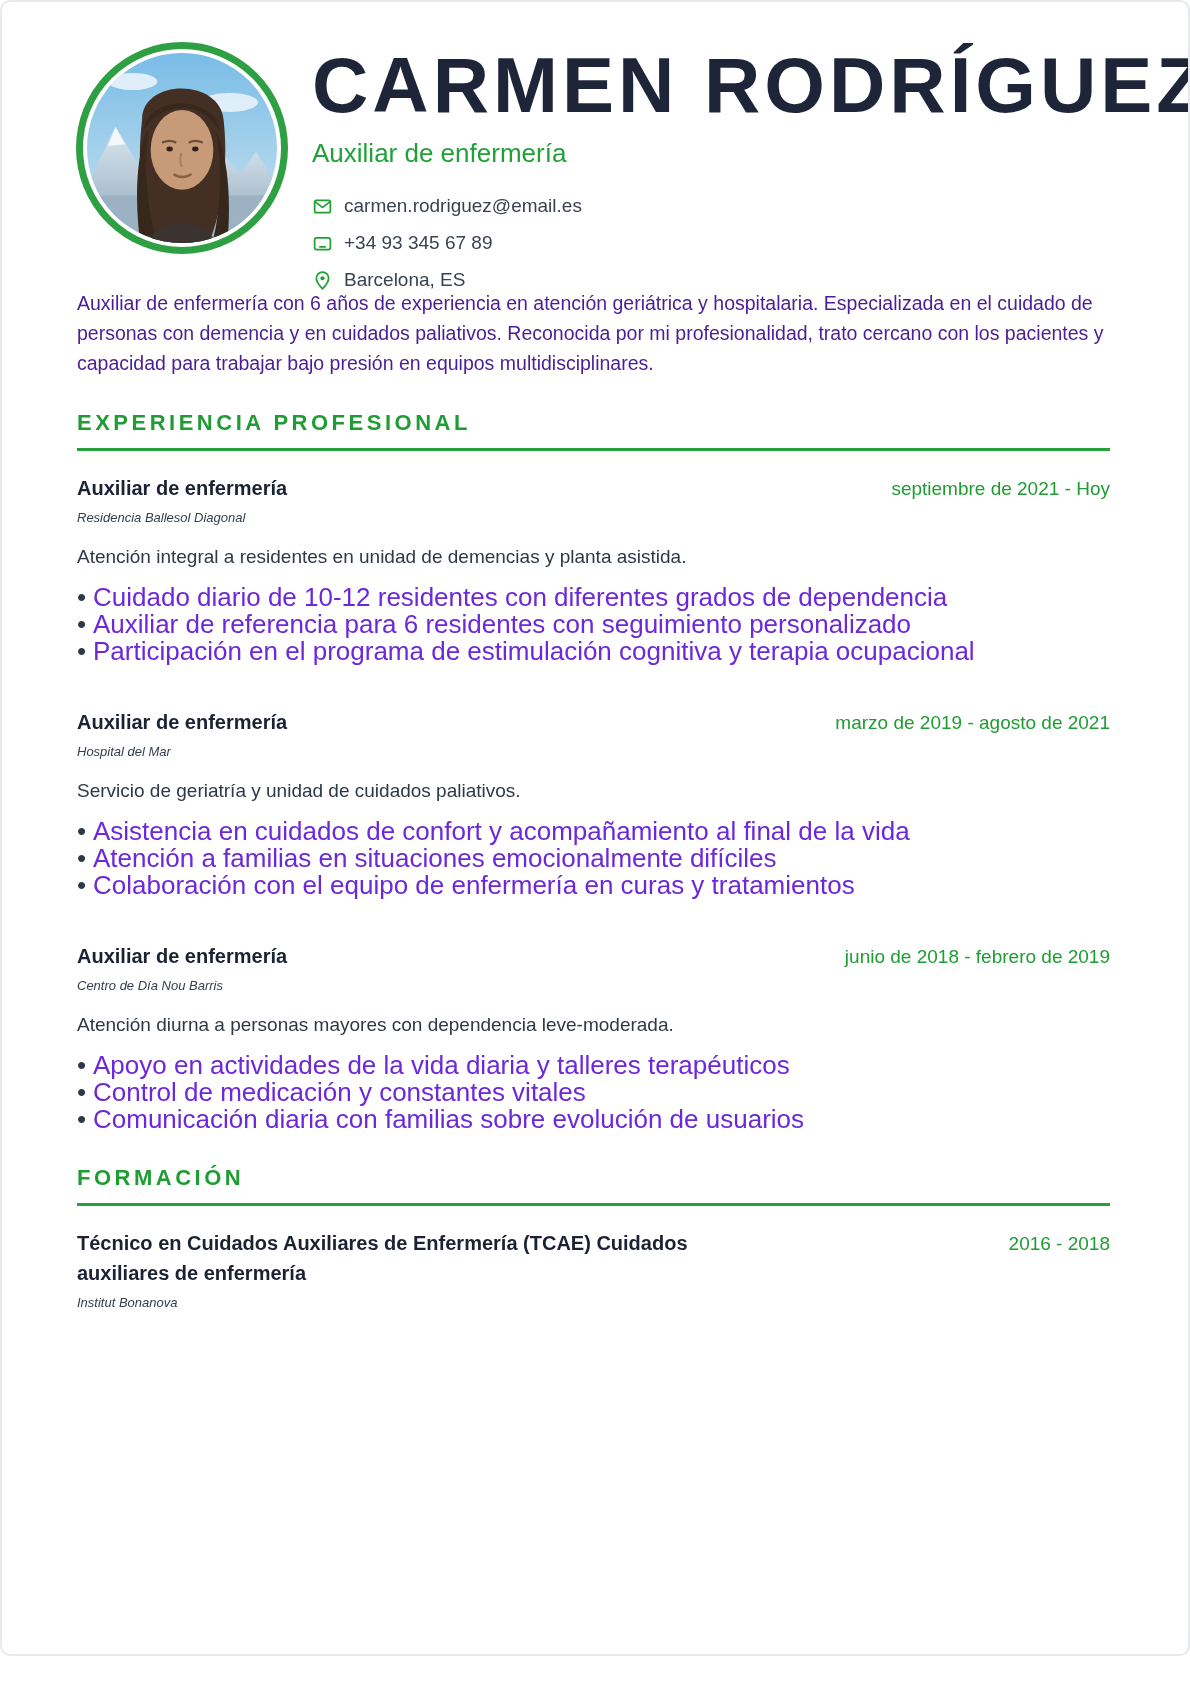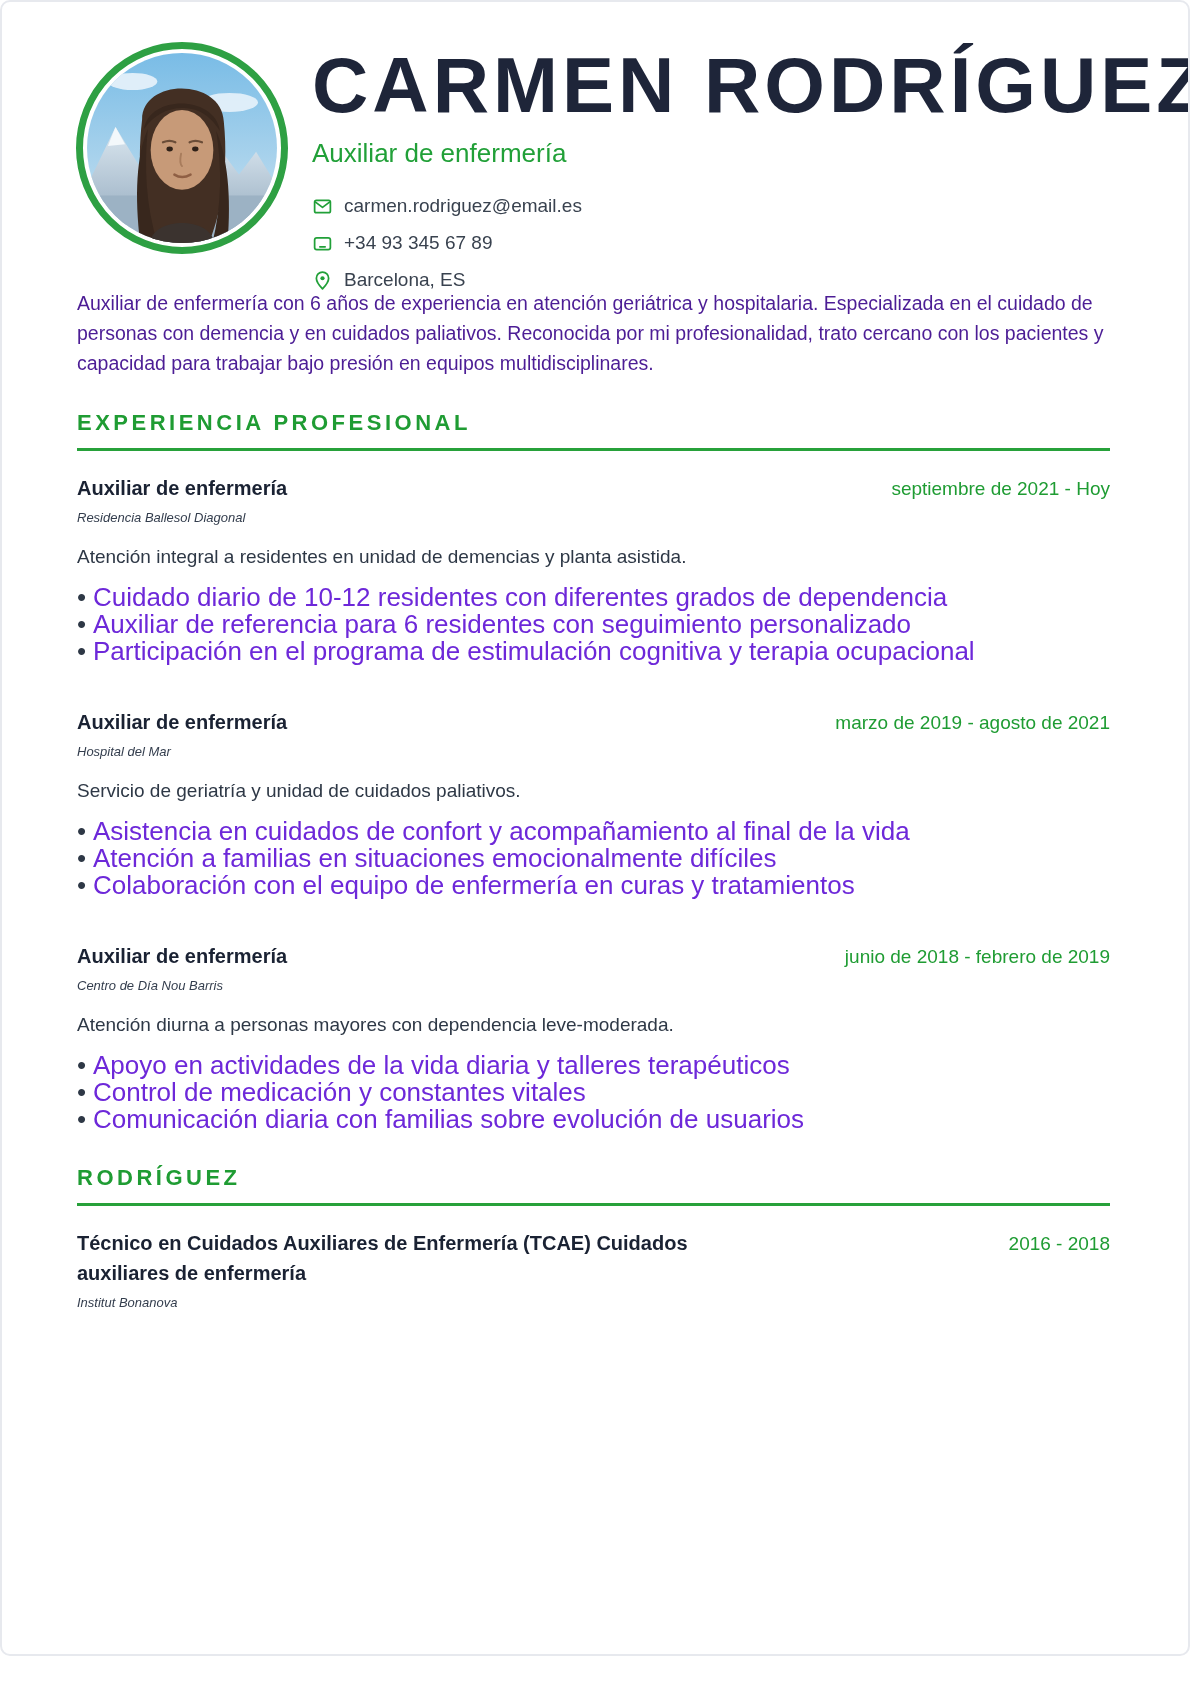--- a/index.html
+++ b/index.html
@@ -171,21 +171,21 @@
       <div class="entry-desc">Atención diurna a personas mayores con dependencia leve-moderada.</div>
       <div class="bullets">
         <div class="bullet">Apoyo en actividades de la vida diaria y talleres terapéuticos</div>
         <div class="bullet">Control de medicación y constantes vitales</div>
         <div class="bullet">Comunicación diaria con familias sobre evolución de usuarios</div>
       </div>
     </div>
   </div>
 
   <div class="section">
-    <div class="section-heading">RODRÍGUEZ</div>
+    <div class="section-heading">FORMACIÓN</div>
     <div class="section-rule"></div>
 
     <div class="entry">
       <div class="entry-head">
         <span class="entry-title">Técnico en Cuidados Auxiliares de Enfermería (TCAE) Cuidados auxiliares de enfermería</span>
         <span class="entry-date">2016 - 2018</span>
       </div>
       <div class="entry-company">Institut Bonanova</div>
     </div>
   </div>

